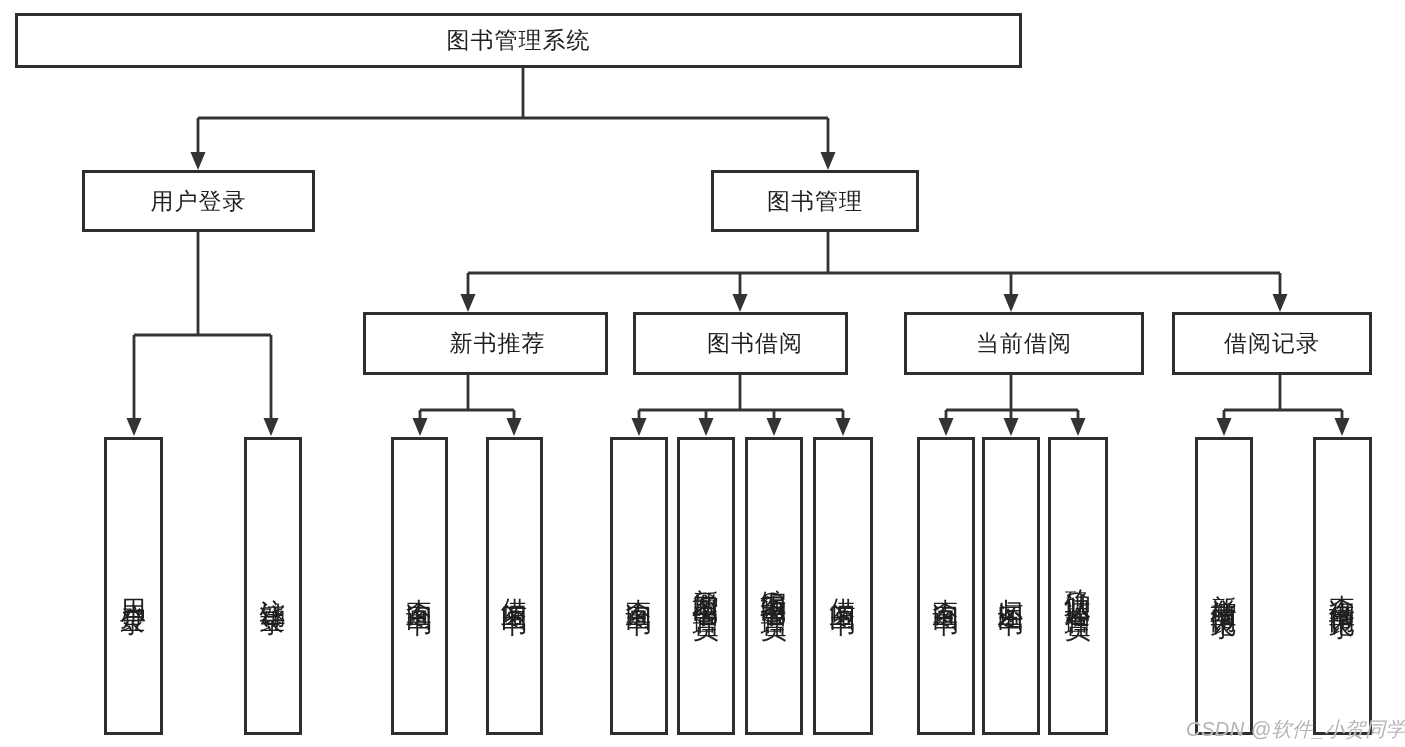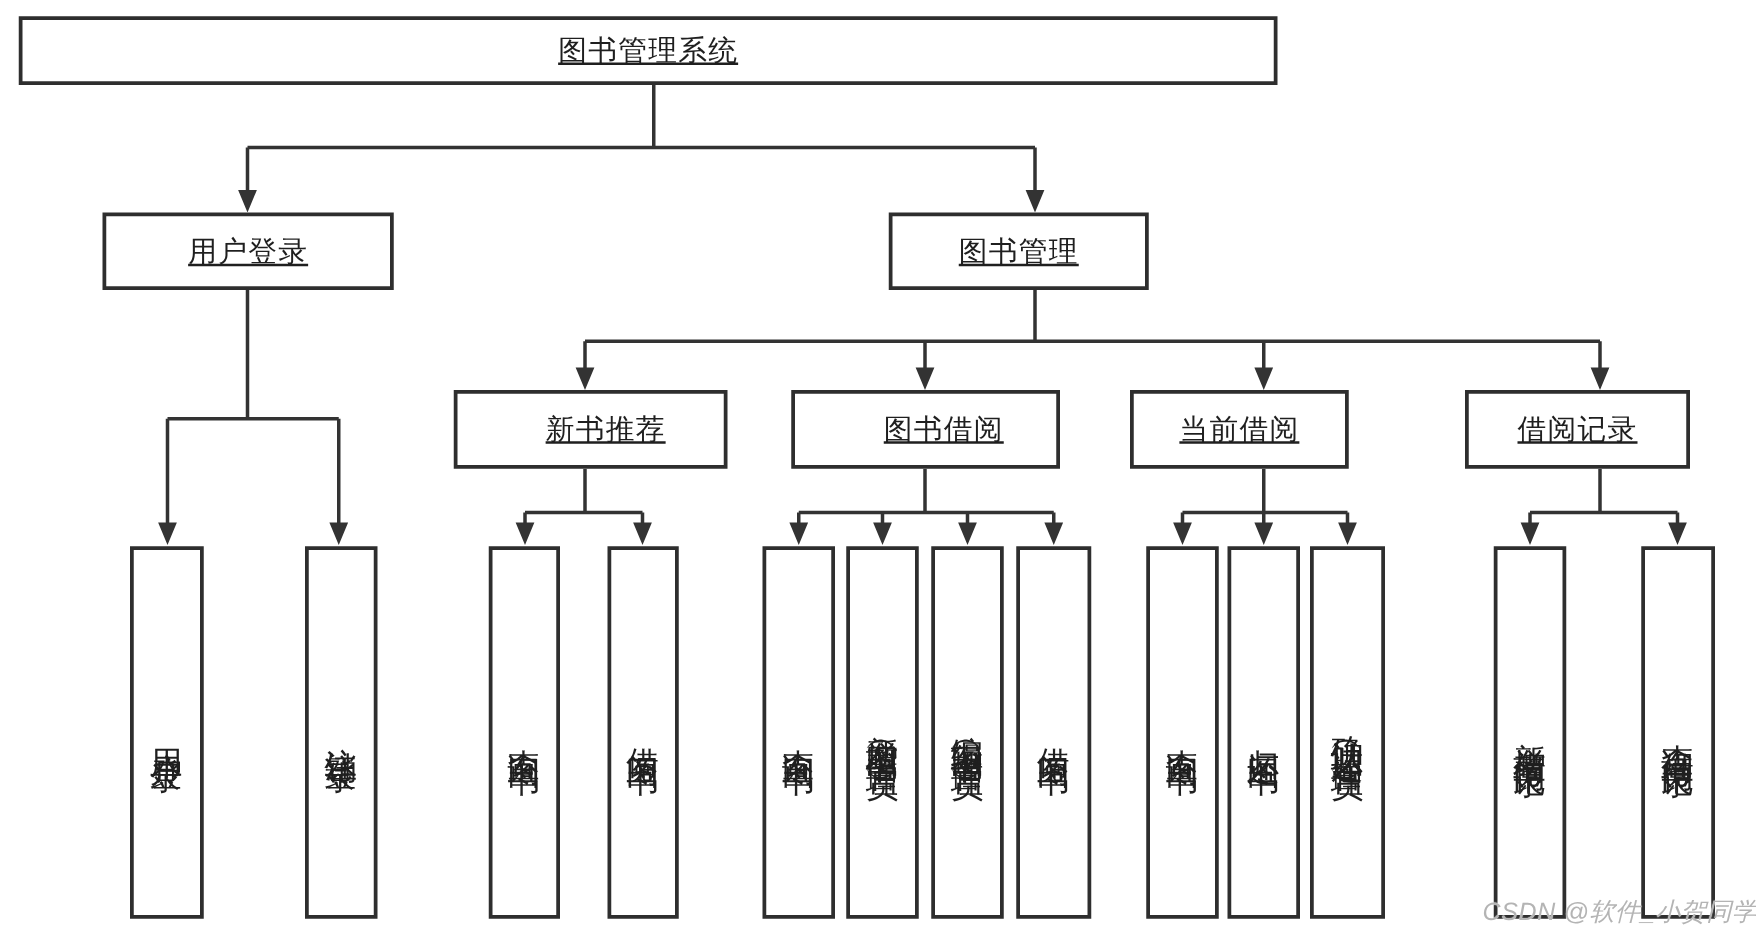--- a/index.html
+++ b/index.html
@@ -31,21 +31,20 @@
     display: flex;
     align-items: center;
     justify-content: center;
     z-index: 2;
     line-height: 1;
   }
   .h-node {
     font-size: 23px;
     letter-spacing: 1px;
     white-space: nowrap;
-    text-decoration: underline;
   }
   .root-node {
     left: 15px; top: 13px; width: 1007px; height: 55px;
   }
   .l1-node { top: 170px; height: 62px; }
   .l2-node { top: 312px; height: 63px; }
   .leaf {
     top: 437px; height: 298px;
     writing-mode: vertical-rl;
     text-orientation: mixed;
@@ -88,24 +87,24 @@
              M938.5 418 h15 L946 436 Z M1003.5 418 h15 L1011 436 Z
              M1070.5 418 h15 L1078 436 Z
              M1216.5 418 h15 L1224 436 Z M1334.5 418 h15 L1342 436 Z"></path>
   </svg>
 
   <div class="box h-node root-node">图书管理系统</div>
 
   <div class="box h-node l1-node" style="left:82px;width:233px;">用户登录</div>
   <div class="box h-node l1-node" style="left:711px;width:208px;">图书管理</div>
 
-  <div class="box h-node l2-node" style="left:363px;width:219px;padding-left:24px;">新书推荐</div>
+  <div class="box h-node l2-node" style="left:363px;width:245px;padding-left:24px;">新书推荐</div>
   <div class="box h-node l2-node" style="left:633px;width:215px;padding-left:29px;">图书借阅</div>
-  <div class="box h-node l2-node" style="left:904px;width:175px;">当前借阅</div>
-  <div class="box h-node l2-node" style="left:1172px;width:180px;">借阅记录</div>
+  <div class="box h-node l2-node" style="left:904px;width:240px;">当前借阅</div>
+  <div class="box h-node l2-node" style="left:1172px;width:200px;">借阅记录</div>
 
   <div class="box leaf" style="left:104px;width:59px;">用户登录</div>
   <div class="box leaf" style="left:244px;width:58px;">注销登录</div>
 
   <div class="box leaf" style="left:391px;width:57px;">查询图书</div>
   <div class="box leaf" style="left:486px;width:57px;">借阅图书</div>
 
   <div class="box leaf" style="left:610px;width:58px;">查询图书</div>
   <div class="box leaf" style="left:677px;width:58px;">新增图书（管理员）</div>
   <div class="box leaf" style="left:745px;width:58px;">编辑图书（管理员）</div>

